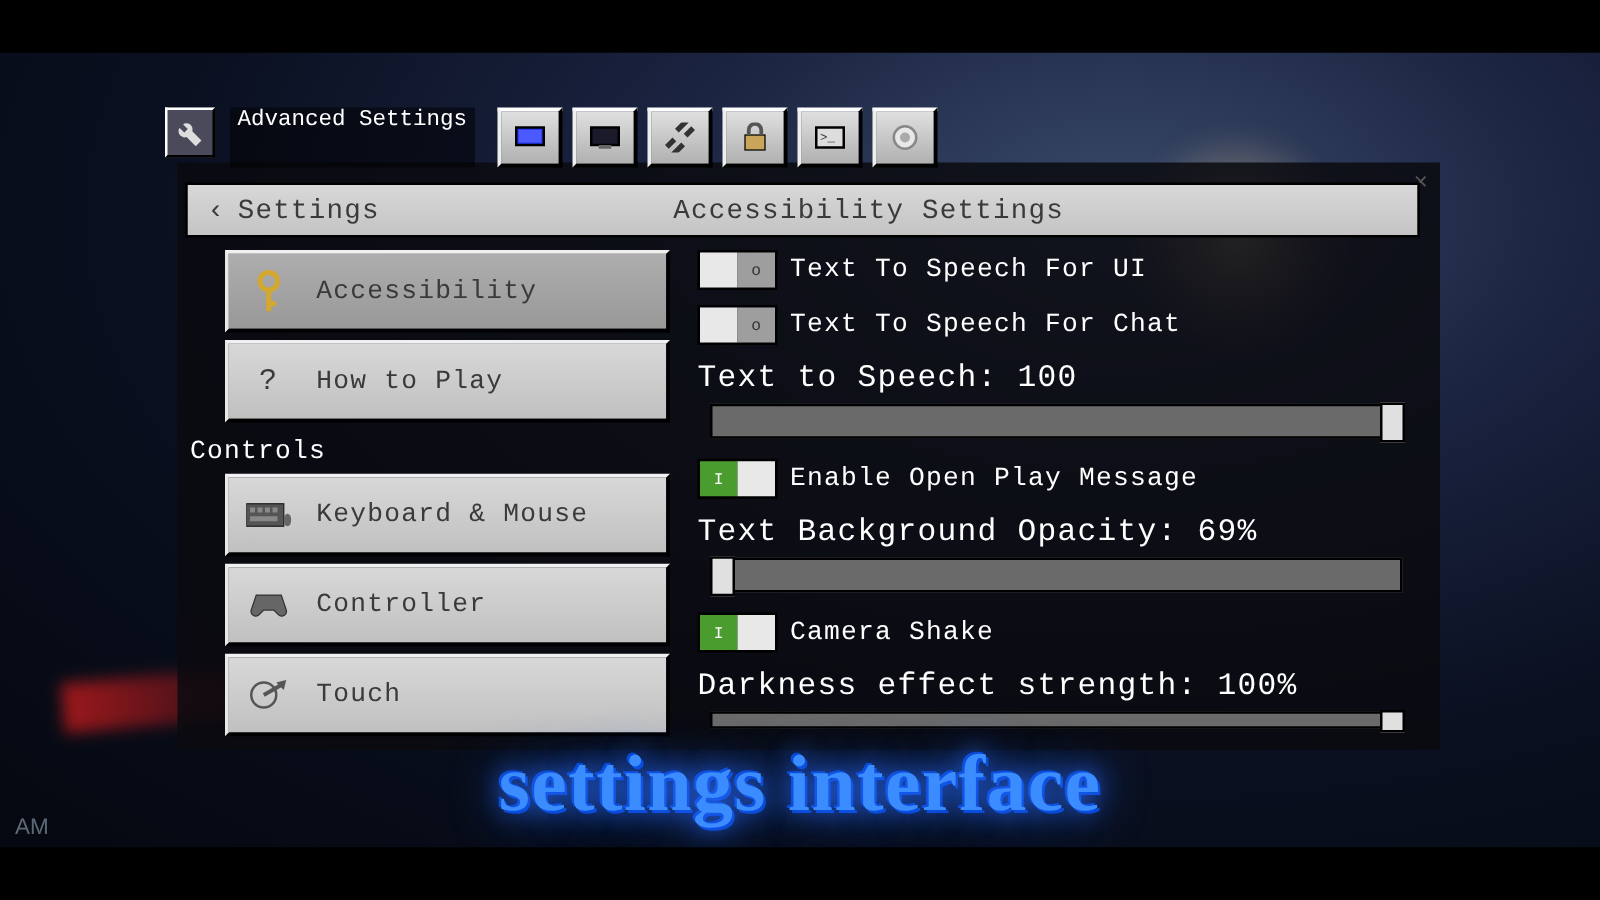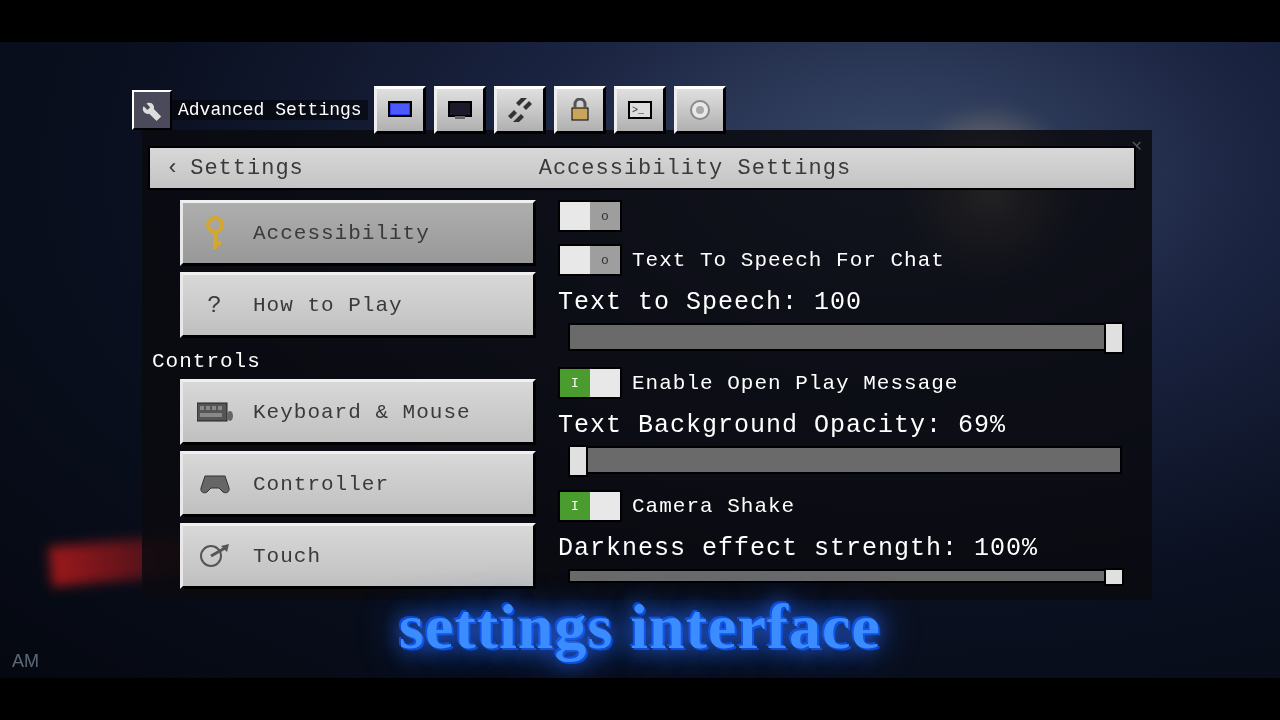--- a/index.html
+++ b/index.html
@@ -44,22 +44,21 @@
   z-index: 100;
 }
 .letterbox-top { top: 0; }
 .letterbox-bottom { bottom: 0; }
 
 .toolbar {
   position: absolute;
   top: 86px;
   left: 132px;
   display: flex;
-  align-items: center;
-  gap: 0;
+  gap: 12px;
   z-index: 10;
 }
 .toolbar-icon {
   width: 40px; height: 40px;
   background: #d6d6d6;
   border: 2px solid #000;
   border-top-color: #fff;
   border-left-color: #fff;
   display: flex;
   align-items: center;
@@ -380,20 +379,21 @@
       <span>Touch</span>
     </div>
   </div>
 
   <div class="content">
     <div class="toggle-row">
       <div class="toggle off">
           <div class="half"></div>
           <div class="half">o</div>
         </div>
+      <div class="toggle-label">Text To Speech For UI</div>
     </div>
     <div class="toggle-row">
       <div class="toggle off">
           <div class="half"></div>
           <div class="half">o</div>
         </div>
       <div class="toggle-label">Text To Speech For Chat</div>
     </div>
     <div class="slider-label">Text to Speech: 100</div>
     <div class="slider">

